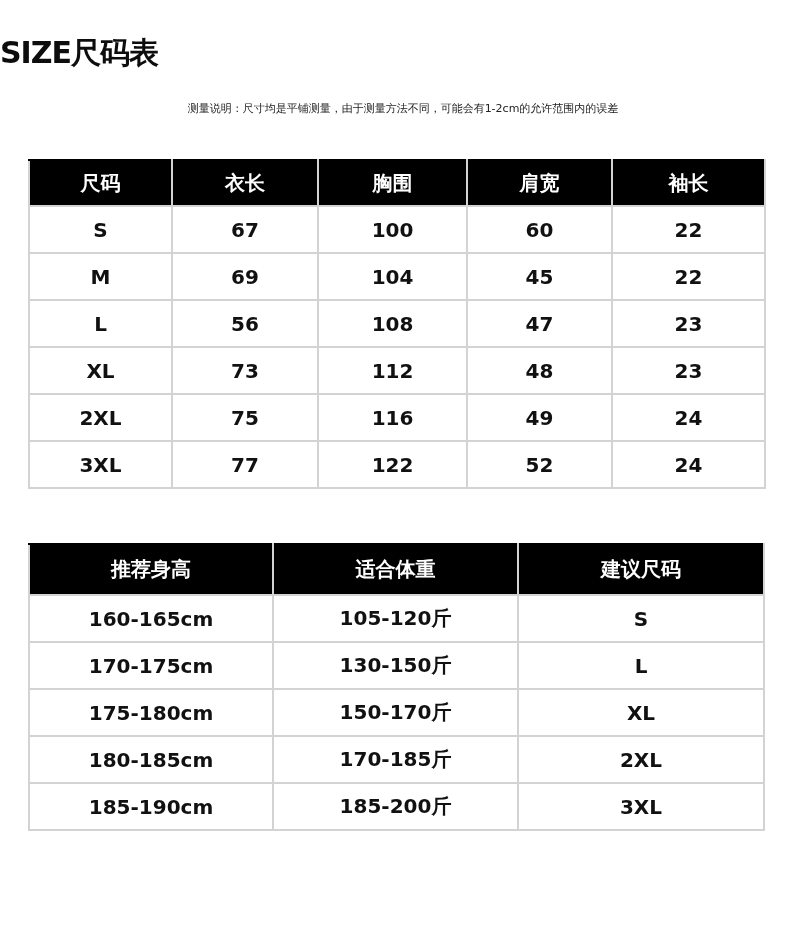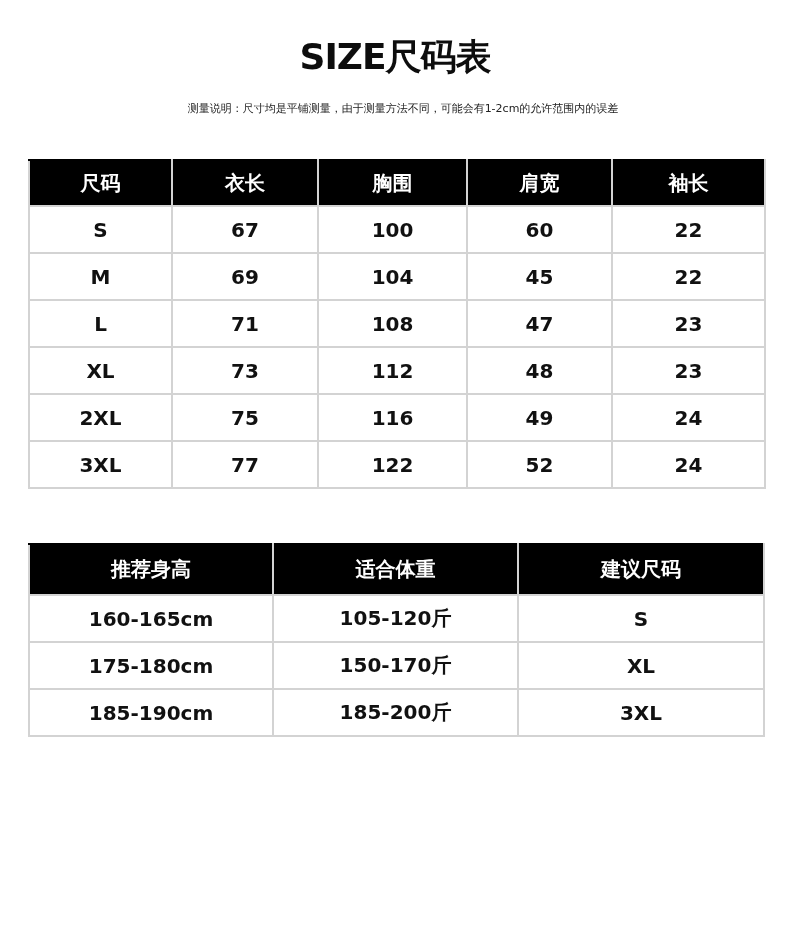--- a/index.html
+++ b/index.html
@@ -1,19 +1,19 @@
 <!DOCTYPE html>
 <html><head>
 <meta charset="utf-8">
 <style>
   html, body { margin: 0; padding: 0; background: #ffffff; }
   body { width: 790px; height: 932px; position: relative; overflow: hidden;
          font-family: "DejaVu Sans", "Liberation Sans", sans-serif; color: #111; }
-  .title { position: absolute; top: 33px; left: 0; width: 790px; text-align: center;
-           font-size: 36px; font-weight: bold; letter-spacing: -1px; color: #0d0d0d; }
+  .title { position: absolute; top: 33px; left: 0; width: 790px; 
+           font-size: 30px; font-weight: bold; letter-spacing: -1px; color: #0d0d0d; }
   .note { position: absolute; top: 101px; left: 8px; width: 790px; text-align: center;
           font-size: 11px; color: #222; }
   table { position: absolute; border-collapse: collapse; table-layout: fixed; }
   table td, table th { border: 2px solid #d3d3d3; text-align: center; padding: 0;
                        font-weight: bold; font-size: 20px; color: #111; }
   table th { background: #000; color: #fff; border-color: #d3d3d3; border-top-color:#000; font-size: 20px; }
   #t1 { left: 28px; top: 159px; width: 736px; }
   #t1 th { height: 44px; }
   #t1 td { height: 45px; }
   #t2 { left: 28px; top: 543px; width: 735px; }
@@ -53,21 +53,21 @@
     </tr>
     <tr>
       <td>M</td>
       <td>69</td>
       <td>104</td>
       <td>45</td>
       <td>22</td>
     </tr>
     <tr>
       <td>L</td>
-      <td>71</td>
+      <td>56</td>
       <td>108</td>
       <td>47</td>
       <td>23</td>
     </tr>
     <tr>
       <td>XL</td>
       <td>73</td>
       <td>112</td>
       <td>48</td>
       <td>23</td>
@@ -102,23 +102,33 @@
       <th>建议尺码</th>
     </tr>
   </thead>
   <tbody>
     <tr>
       <td>160-165cm</td>
       <td>105-120斤</td>
       <td>S</td>
     </tr>
     <tr>
+      <td>170-175cm</td>
+      <td>130-150斤</td>
+      <td>L</td>
+    </tr>
+    <tr>
       <td>175-180cm</td>
       <td>150-170斤</td>
       <td>XL</td>
+    </tr>
+    <tr>
+      <td>180-185cm</td>
+      <td>170-185斤</td>
+      <td>2XL</td>
     </tr>
     <tr>
       <td>185-190cm</td>
       <td>185-200斤</td>
       <td>3XL</td>
     </tr>
   </tbody>
 </table>
 
 </body></html>

